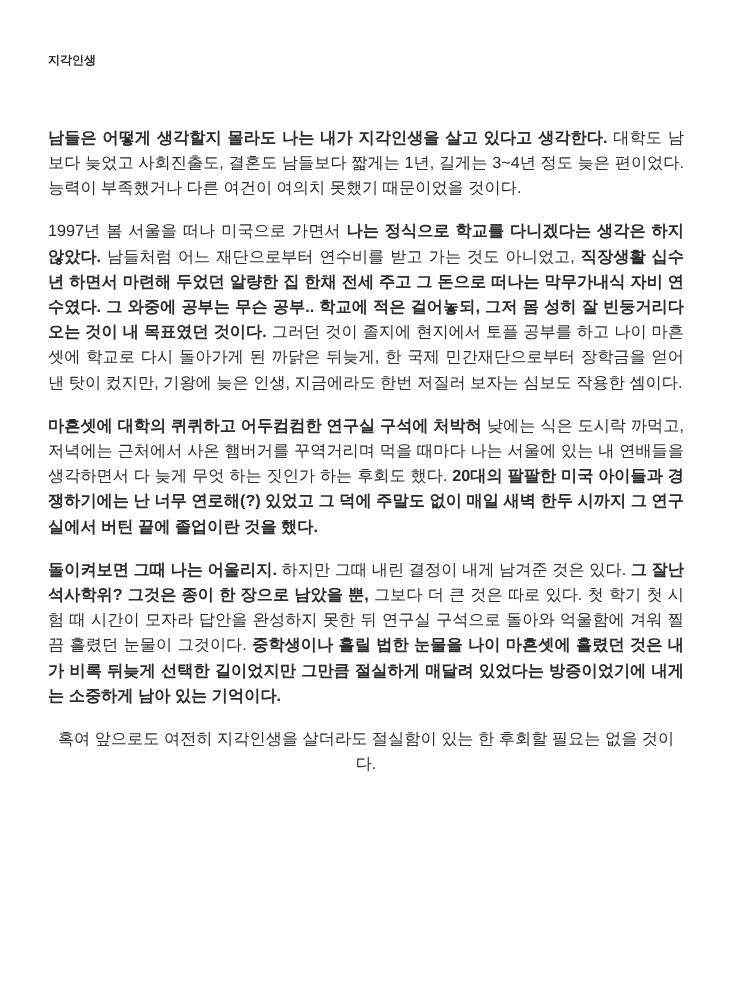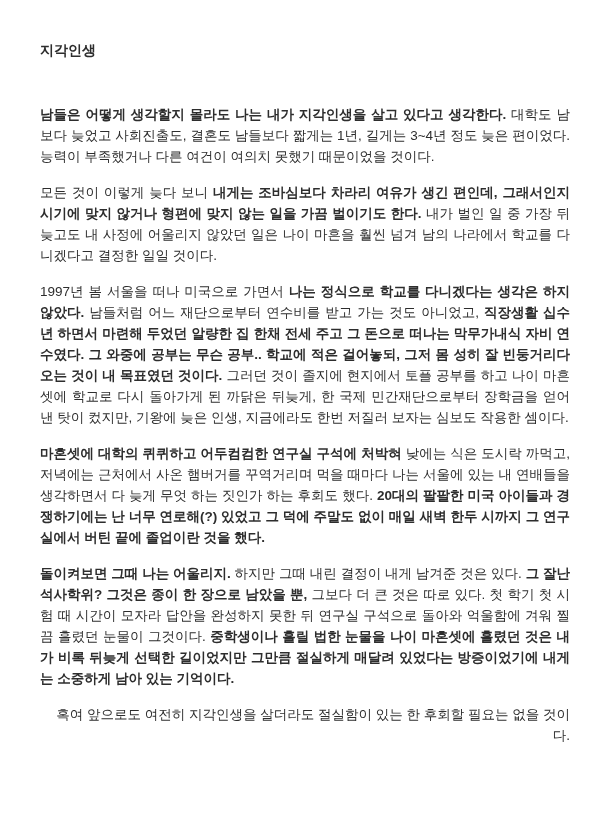--- a/index.html
+++ b/index.html
@@ -22,55 +22,54 @@
     font-size: 13.5px;
     line-height: 21px;
     color: #2d2d2d;
     background: #ffffff;
   }
   .doc-header {
     margin: 0 0 43px 0;
   }
   .doc-title {
     margin: 0;
-    font-size: 14px;
+    font-size: 10px;
     font-weight: bold;
     line-height: 21px;
     color: #2d2d2d;
   }
   .doc-byline {
     margin: 0;
     font-weight: normal;
     line-height: 21px;
   }
   .para {
     margin: 0 0 15px 0;
     text-align: justify;
     word-break: break-all;
     text-justify: inter-character;
   }
   .para.single {
-    text-align: right;
+    text-align: center;
   }
   .b {
     font-weight: bold;
   }
 </style>
 </head>
 <body>
 
 <div class="page">
 
   <div class="doc-header">
     <h1 class="doc-title">지각인생</h1>
   </div>
 
   <p class="para"><span class="b">남들은 어떻게 생각할지 몰라도 나는 내가 지각인생을 살고 있다고 생각한다.</span><span> 대학도 남보다 늦었고 사회진출도, 결혼도 남들보다 짧게는 1년, 길게는 3~4년 정도 늦은 편이었다. 능력이 부족했거나 다른 여건이 여의치 못했기 때문이었을 것이다.</span></p>
 
-  <p class="para"><span>모든 것이 이렇게 늦다 보니 </span><span class="b">내게는 조바심보다 차라리 여유가 생긴 편인데, 그래서인지 시기에 맞지 않거나 형편에 맞지 않는 일을 가끔 벌이기도 한다.</span><span> 내가 벌인 일 중 가장 뒤늦고도 내 사정에 어울리지 않았던 일은 나이 마흔을 훨씬 넘겨 남의 나라에서 학교를 다니겠다고 결정한 일일 것이다.</span></p>
 
   <p class="para"><span>1997년 봄 서울을 떠나 미국으로 가면서 </span><span class="b">나는 정식으로 학교를 다니겠다는 생각은 하지 않았다.</span><span> 남들처럼 어느 재단으로부터 연수비를 받고 가는 것도 아니었고, </span><span class="b">직장생활 십수년 하면서 마련해 두었던 알량한 집 한채 전세 주고 그 돈으로 떠나는 막무가내식 자비 연수였다. 그 와중에 공부는 무슨 공부.. 학교에 적은 걸어놓되, 그저 몸 성히 잘 빈둥거리다 오는 것이 내 목표였던 것이다.</span><span> 그러던 것이 졸지에 현지에서 토플 공부를 하고 나이 마흔셋에 학교로 다시 돌아가게 된 까닭은 뒤늦게, 한 국제 민간재단으로부터 장학금을 얻어낸 탓이 컸지만, 기왕에 늦은 인생, 지금에라도 한번 저질러 보자는 심보도 작용한 셈이다.</span></p>
 
   <p class="para"><span class="b">마흔셋에 대학의 퀴퀴하고 어두컴컴한 연구실 구석에 처박혀</span><span> 낮에는 식은 도시락 까먹고, 저녁에는 근처에서 사온 햄버거를 꾸역거리며 먹을 때마다 나는 서울에 있는 내 연배들을 생각하면서 다 늦게 무엇 하는 짓인가 하는 후회도 했다. </span><span class="b">20대의 팔팔한 미국 아이들과 경쟁하기에는 난 너무 연로해(?) 있었고 그 덕에 주말도 없이 매일 새벽 한두 시까지 그 연구실에서 버틴 끝에 졸업이란 것을 했다.</span></p>
 
   <p class="para"><span class="b">돌이켜보면 그때 나는 어울리지.</span><span> 하지만 그때 내린 결정이 내게 남겨준 것은 있다. </span><span class="b">그 잘난 석사학위? 그것은 종이 한 장으로 남았을 뿐,</span><span> 그보다 더 큰 것은 따로 있다. 첫 학기 첫 시험 때 시간이 모자라 답안을 완성하지 못한 뒤 연구실 구석으로 돌아와 억울함에 겨워 찔끔 흘렸던 눈물이 그것이다. </span><span class="b">중학생이나 흘릴 법한 눈물을 나이 마흔셋에 흘렸던 것은 내가 비록 뒤늦게 선택한 길이었지만 그만큼 절실하게 매달려 있었다는 방증이었기에 내게는 소중하게 남아 있는 기억이다.</span></p>
 
   <p class="para single"><span>혹여 앞으로도 여전히 지각인생을 살더라도 절실함이 있는 한 후회할 필요는 없을 것이다.</span></p>
 
 

